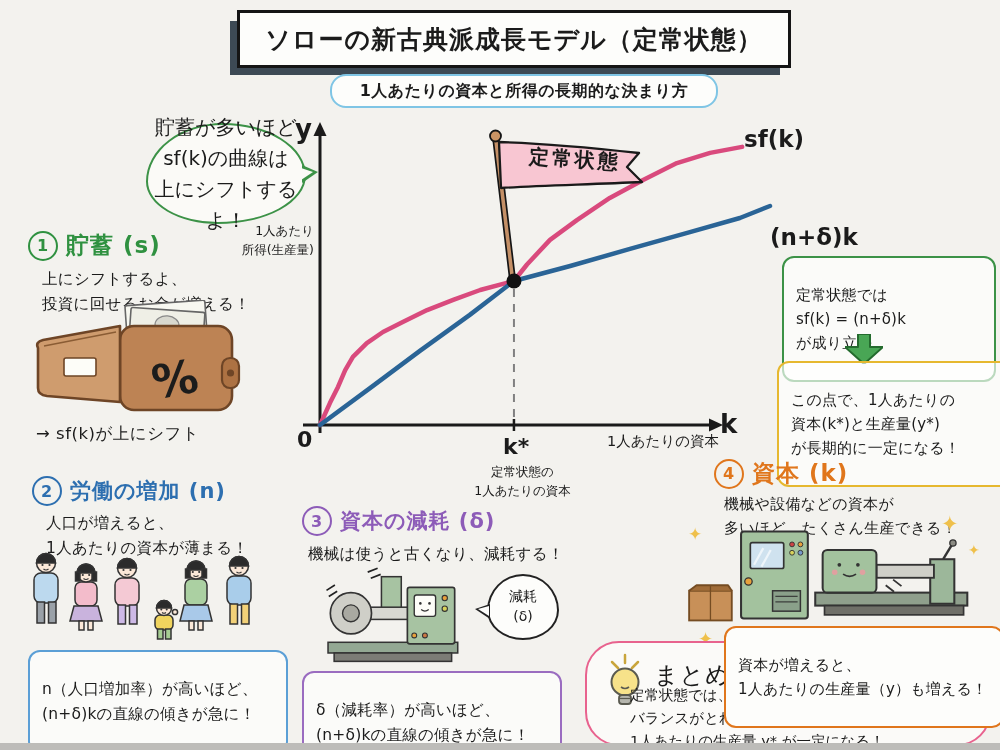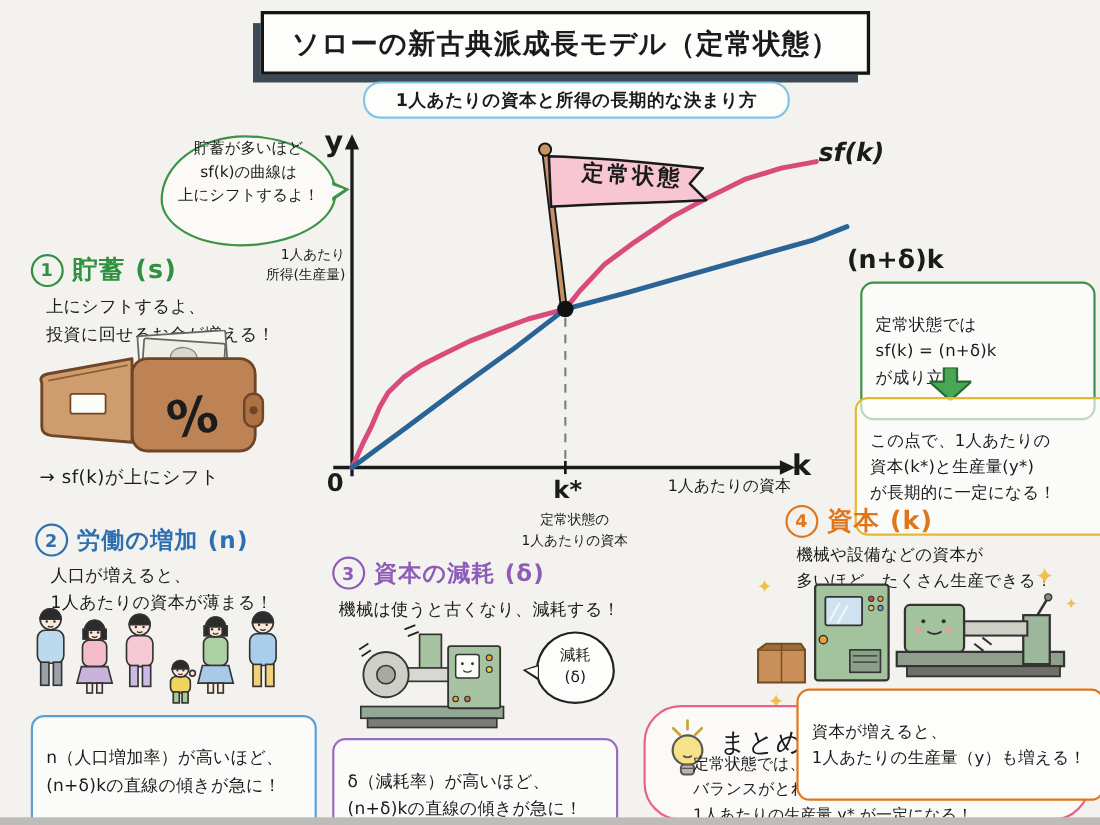--- a/index.html
+++ b/index.html
@@ -11,22 +11,22 @@
   .title-box{left:237px;top:10px;width:548px;height:52px;background:#fdfdfb;
     border:3px solid #151515;box-shadow:-9px 9px 0 -2px #3d4a55;
     display:flex;align-items:center;justify-content:center;
     font-size:25px;font-weight:bold;letter-spacing:1px;}
   .subtitle{left:330px;top:74px;width:384px;height:30px;background:#fdfdfb;
     border:2.5px solid #7fc5e5;border-radius:16px;display:flex;align-items:center;
     justify-content:center;font-size:16px;font-weight:bold;letter-spacing:.5px;}
   
   .g-bubble{left:146px;top:123px;width:156px;height:97px;background:#fbfaf7;
     border:2.5px solid #3c9247;border-radius:48% 52% 55% 45% / 58% 52% 48% 42%;
-    display:flex;align-items:flex-start;justify-content:center;text-align:center;
-    font-size:14px;line-height:1.55;}
+    display:flex;align-items:center;justify-content:center;text-align:center;
+    font-size:20px;line-height:1.55;}
   .g-tail{position:absolute;right:-14px;top:40px;width:0;height:0;
     border-top:7px solid transparent;border-bottom:11px solid transparent;
     border-left:16px solid #3c9247;}
   .g-tail::after{content:'';position:absolute;left:-17px;top:-4px;width:0;height:0;
     border-top:4px solid transparent;border-bottom:8px solid transparent;
     border-left:12px solid #fbfaf7;}
   .dep-bubble{left:487px;top:574px;width:68px;height:62px;background:#fdfdfb;
     border:2.3px solid #222;border-radius:50% 50% 50% 50%/55% 55% 45% 45%;
     display:flex;align-items:center;justify-content:center;text-align:center;
     font-size:14px;line-height:1.4;}
@@ -95,21 +95,21 @@
   <div class="abs chart-label" style="left:295px;top:114px;font-size:26px;">y</div>
   <div class="abs pre" style="left:232px;top:222px;width:82px;text-align:right;font-size:12.5px;line-height:1.5;">1人あたり
 所得(生産量)</div>
   <div class="abs chart-label" style="left:297px;top:427px;font-size:22px;">0</div>
   <div class="abs chart-label" style="left:516px;top:146px;width:118px;text-align:center;font-size:20px;letter-spacing:3px;transform:rotate(3.5deg);">定常状態</div>
   <div class="abs chart-label" style="left:503px;top:434px;font-size:22px;">k*</div>
   <div class="abs pre" style="left:460px;top:462px;width:125px;text-align:center;font-size:12.5px;line-height:1.55;">定常状態の
 1人あたりの資本</div>
   <div class="abs" style="left:607px;top:432px;font-size:14.5px;">1人あたりの資本</div>
   <div class="abs chart-label" style="left:720px;top:409px;font-size:26px;">k</div>
-  <div class="abs chart-label" style="left:744px;top:126px;font-size:23px;font-style:italic;">sf(k)</div>
+  <div class="abs chart-label" style="left:744px;top:126px;font-size:23px;">sf(k)</div>
   <div class="abs chart-label" style="left:770px;top:192px;font-size:23px;margin-top:32px;">(n+δ)k</div>
 
   <div class="abs sec-head" style="left:28px;top:230px;color:#2f9140;font-size:23px;">
     <span class="numc" style="border-color:#2f9140;">1</span>
     <span>貯蓄 (s)</span>
   </div>
   <div class="abs desc pre" style="left:42px;top:267px;">上にシフトするよ、
 投資に回せるお金が増える！</div>
   <svg class="abs" style="left:28px;top:300px;" width="218" height="122" viewBox="0 0 218 122">
     <g transform="rotate(-4 137 20)">

